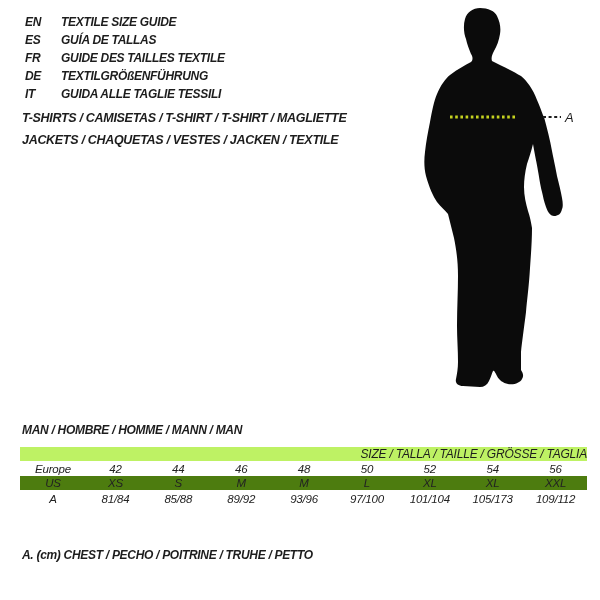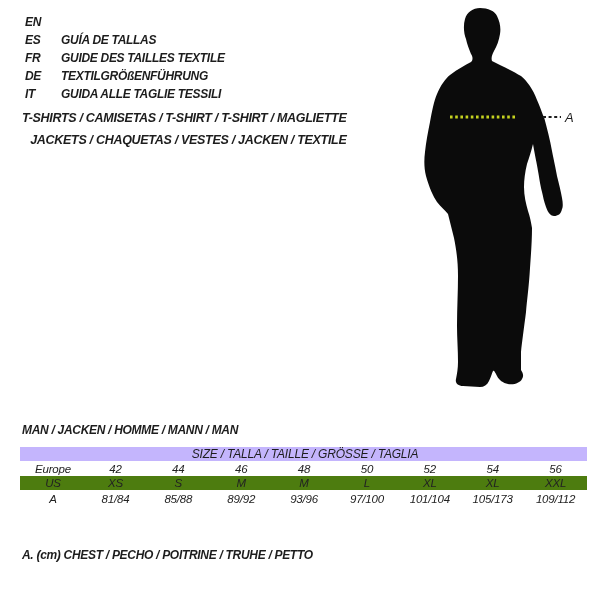--- a/index.html
+++ b/index.html
@@ -18,21 +18,21 @@
   .lang-block { position: absolute; top: 13px; left: 25px; }
   .lang-row { display: flex; height: 18px; align-items: center; }
   .lang-code {
     width: 36px; font-size: 12px; font-weight: 700; letter-spacing: -0.3px;
   }
   .lang-text { font-size: 12px; font-weight: 700; letter-spacing: -0.3px; }
 
   
   .category-block { position: absolute; top: 107px; left: 22px; }
   .category-line {
-    font-size: 12.5px; font-weight: 700; letter-spacing: -0.3px; line-height: 22px; text-align: right;
+    font-size: 12.5px; font-weight: 700; letter-spacing: -0.3px; line-height: 22px;
   }
 
   
   .man-figure { position: absolute; left: 403px; top: 4px; }
 
   
   .man-caption {
     position: absolute; top: 423px; left: 22px;
     font-size: 12px; font-weight: 700; letter-spacing: -0.3px;
   }
@@ -43,41 +43,42 @@
     width: 567px;
     border-collapse: collapse; table-layout: fixed;
     font-size: 11.5px; letter-spacing: -0.2px; color: #222;
   }
   .size-table td, .size-table th {
     font-weight: 400; text-align: center; vertical-align: middle;
     height: 15px; padding: 0;
   }
   .size-table .row-label { text-align: center; padding-left: 2px; }
   .size-table tr.header-row td {
-    background: #c4b5fd; text-align: center; height: 13px;
+    background: #bef264; text-align: right; height: 13px;
     padding-left: 3px; font-size: 12px; color: #1d1d1d; margin-top: 8px;
   }
   .size-table tr.shaded td, .size-table tr.shaded th { background: #4d7c0f; }
   .size-table tr.sep td, .size-table tr.sep th { border-bottom: 2px solid #ffffff; }
   .size-table tr.plain td, .size-table tr.plain th { background: #ffffff; }
 
   
   .footnote {
     position: absolute; top: 548px; left: 22px;
     font-size: 12px; font-weight: 700; letter-spacing: -0.3px;
   }
 </style>
 </head>
 <body>
 
 <div class="page">
 
   <div class="lang-block">
     <div class="lang-row">
       <span class="lang-code">EN</span>
+      <span class="lang-text">TEXTILE SIZE GUIDE</span>
     </div>
     <div class="lang-row">
       <span class="lang-code">ES</span>
       <span class="lang-text">GUÍA DE TALLAS</span>
     </div>
     <div class="lang-row">
       <span class="lang-code">FR</span>
       <span class="lang-text">GUIDE DES TAILLES TEXTILE</span>
     </div>
     <div class="lang-row">
@@ -119,21 +120,21 @@
              C21,164 21,156 22,148 C23,138 25,128 27,118
              C29,107 31,97 34,90 C38,81 42,75 47,71
              C55,65 62,61 68,58 C70,56 70,53 68,50
              C66,45 64,40 63,35 C61,30 60,22 62,15
              C64,8 70,4 77,4 Z" fill="#0b0b0b"></path>
     <line x1="47" y1="113" x2="114" y2="113" stroke-width="3" stroke-dasharray="2.6 2.6" stroke="#c6d320"></line>
     <line x1="140" y1="113" x2="158" y2="113" stroke-width="2" stroke-dasharray="3 2.6" stroke="#1d1d1d"></line>
     <text x="162" y="118" font-size="13" fill="#1d1d1d" font-family="Liberation Sans, sans-serif">A</text>
   </svg>
 
-  <div class="man-caption">MAN / JACKEN / HOMME / MANN / MAN</div>
+  <div class="man-caption">MAN / HOMBRE / HOMME / MANN / MAN</div>
 
   <table class="size-table">
     <colgroup>
       <col style="width:64px">
       <col>
         <col>
         <col>
         <col>
         <col>
         <col>

